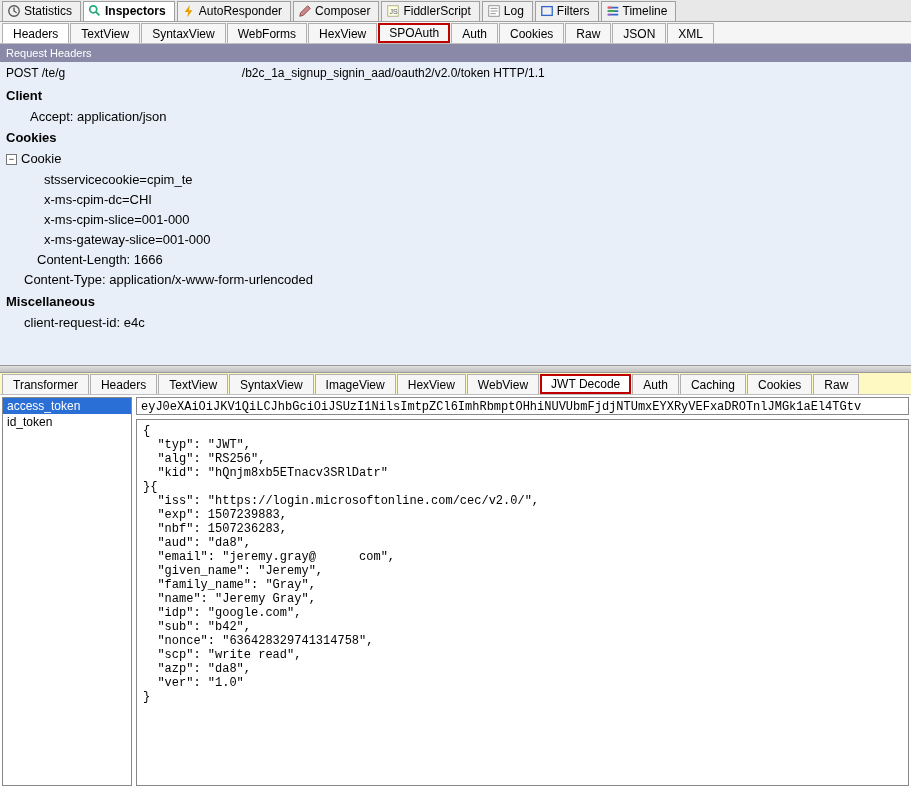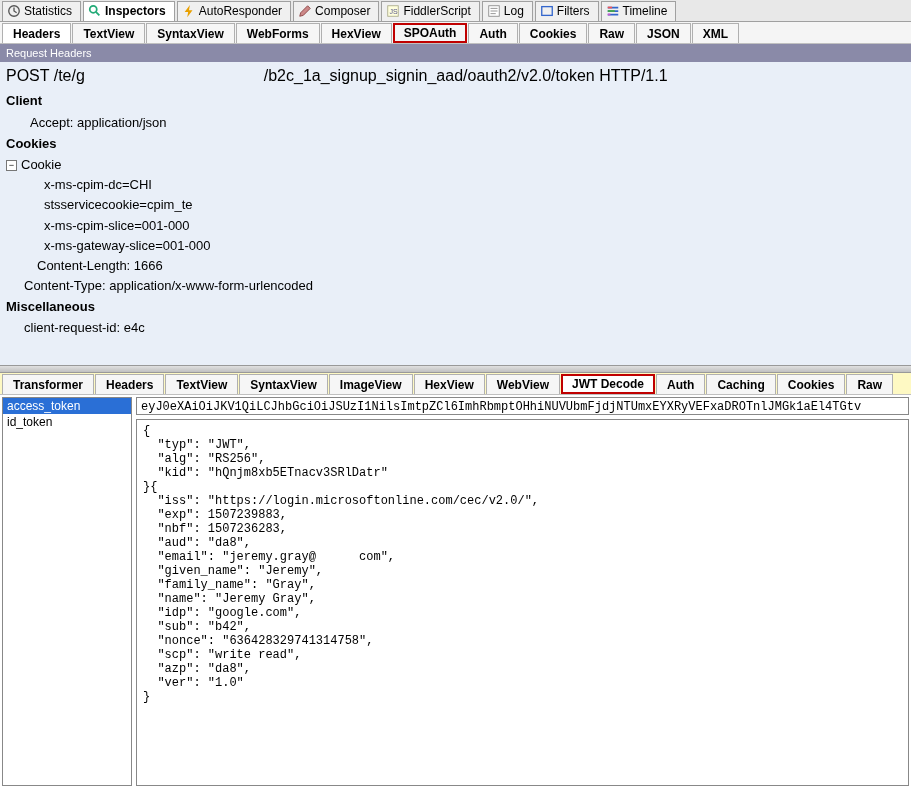--- a/index.html
+++ b/index.html
@@ -57,21 +57,20 @@
     padding: 2px 10px;
     background: #f6f6f6;
     border: 1px solid #b0b0b0;
     border-bottom: none;
     margin-right: 1px;
     cursor: pointer;
     height: 20px;
     font-size: 12px;
     display: flex;
     align-items: center;
-    font-weight: bold;
   }
   .sub-tab.active {
     background: #fff;
   }
   .sub-tab.highlighted {
     border: 2px solid #c00000;
     border-bottom: 2px solid #c00000;
     padding: 1px 9px;
   }
   .headers-title {
@@ -83,21 +82,21 @@
   }
   .top-panel {
     background: #e9eff8;
     height: 303px;
     overflow: hidden;
     font-size: 13px;
     line-height: 1.4;
   }
   .req-line {
     padding: 3px 6px;
-    font-size: 16px;
+    font-size: 12px;
   }
   .section-title {
     font-weight: bold;
     padding: 2px 6px;
   }
   .header-item {
     padding: 1px 6px 1px 30px;
   }
   .cookie-row {
     display:flex;
@@ -277,22 +276,22 @@
   <div id="client-items">
       <div class="header-item">Accept: application/json</div>
     </div>
 
   <div class="section-title">Cookies</div>
   <div class="cookie-row">
     <span class="tree-toggle">−</span>
     <span>Cookie</span>
   </div>
   <div id="cookie-items">
+      <div class="header-item" style="padding-left: 44px;">stsservicecookie=cpim_te</div>
       <div class="header-item" style="padding-left: 44px;">x-ms-cpim-dc=CHI</div>
-      <div class="header-item" style="padding-left: 44px;">stsservicecookie=cpim_te</div>
       <div class="header-item" style="padding-left: 44px;">x-ms-cpim-slice=001-000</div>
       <div class="header-item" style="padding-left: 44px;">x-ms-gateway-slice=001-000</div>
     </div>
 
   <div id="entity-items">
       <div class="header-item" style="padding-left: 24px; margin-left: 13px;">Content-Length: 1666</div>
       <div class="header-item" style="padding-left: 24px;">Content-Type: application/x-www-form-urlencoded</div>
     </div>
 
   <div class="section-title">Miscellaneous</div>

